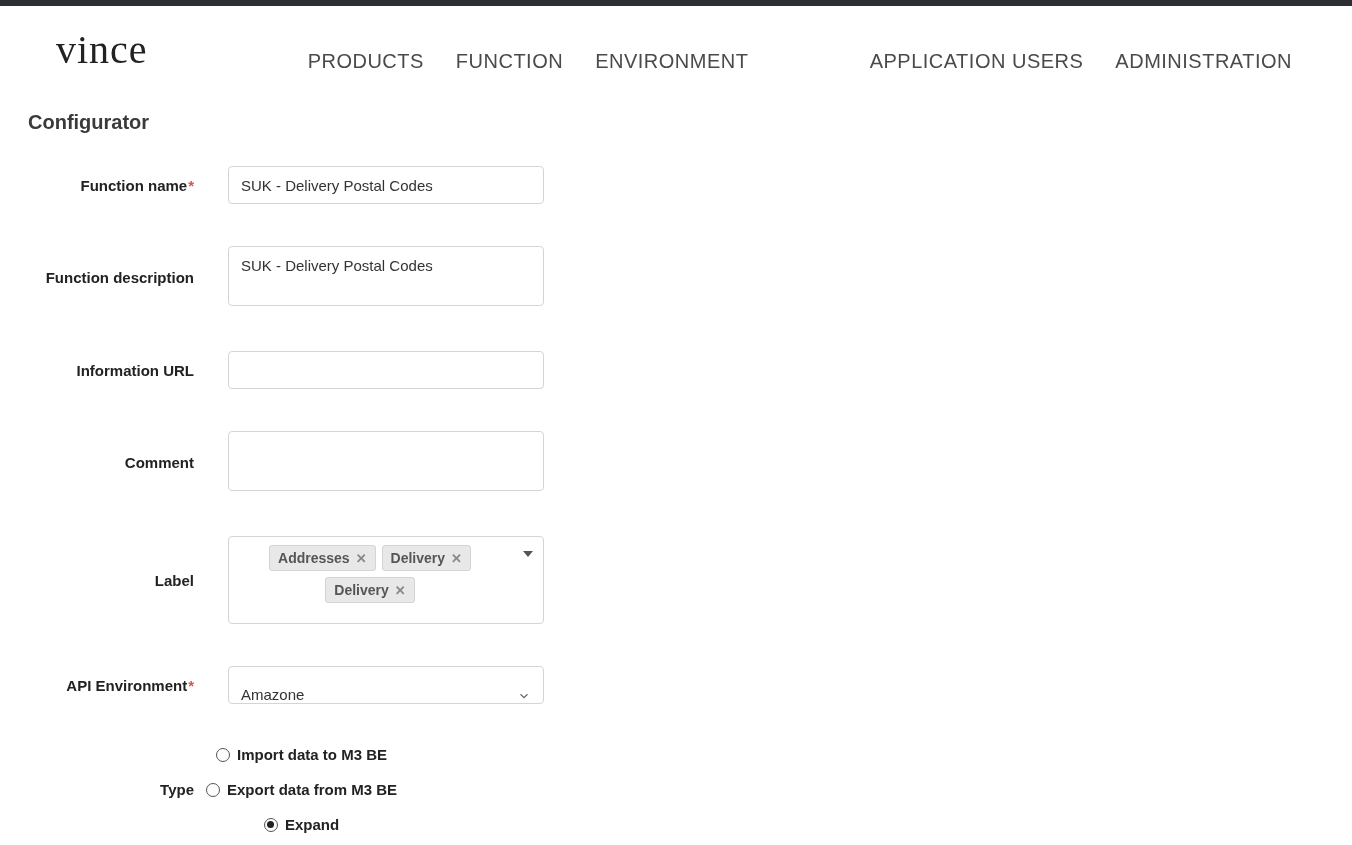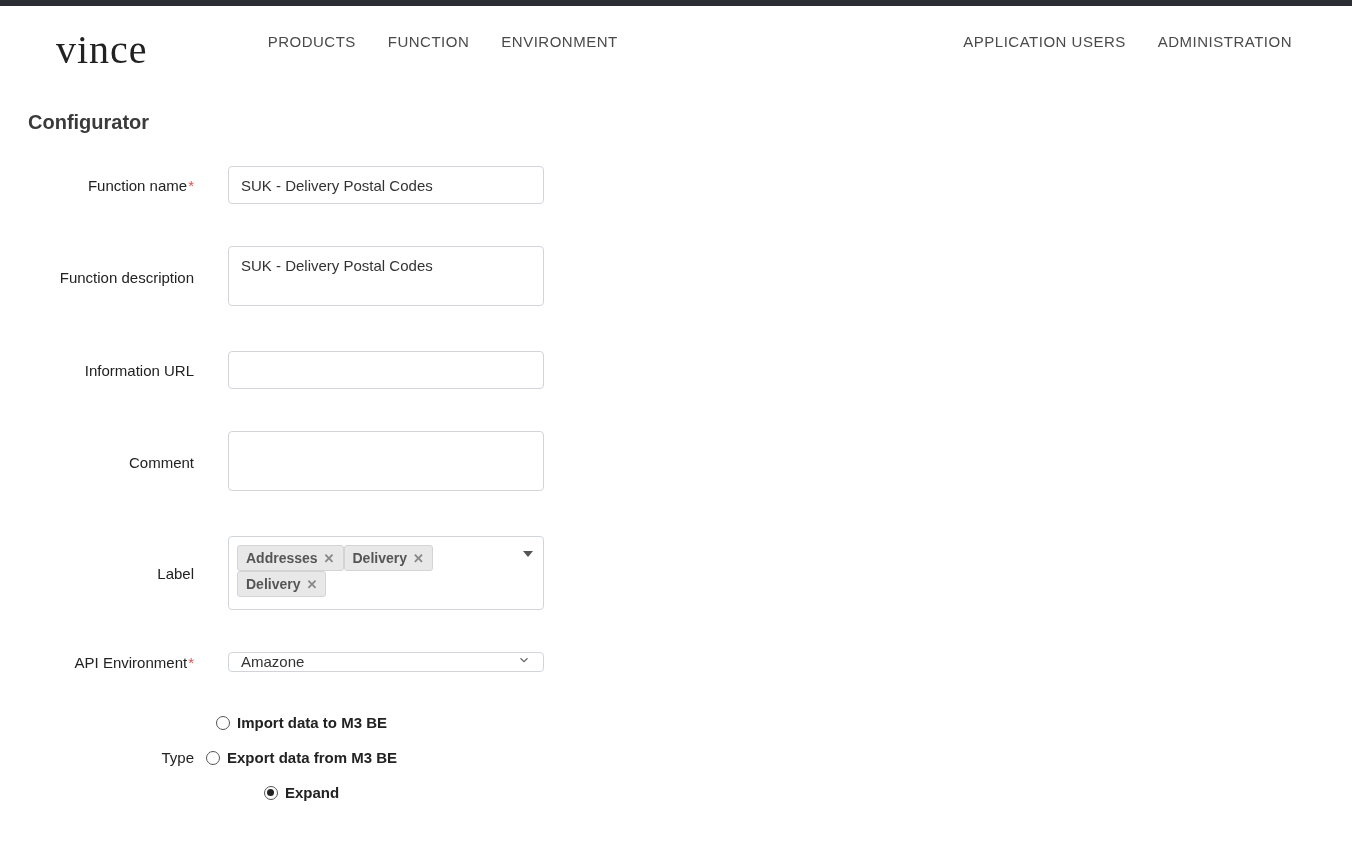--- a/index.html
+++ b/index.html
@@ -8,43 +8,44 @@
     background: #fff;
     color: #333;
     font-size: 14px;
   }
   .topbar {
     height: 6px;
     background: #2b2f33;
   }
   .header {
     display: flex;
-    align-items: flex-start;
+    align-items: flex-end;
     padding: 20px 60px 20px 60px;
+    gap: 40px;
   }
   .logo {
     font-size: 40px;
     font-weight: 400;
     letter-spacing: 1px;
     color: #222;
     font-family: Georgia, serif;
     margin-right: 120px;
     margin-left: -4px;
   }
   .nav-left {
     display: flex;
     gap: 32px;
   }
   .nav-right {
     margin-left: auto;
     display: flex;
     gap: 32px;
   }
   .nav-item {
-    font-size: 15px;
+    font-size: 20px;
     letter-spacing: 0.5px;
     color: #4a4a4a;
     cursor: pointer;
     margin-top: 7px;
   }
   .page-title {
     font-size: 20px;
     color: #3a3a3a;
     padding: 18px 28px 12px 28px;
     font-weight: 700;
@@ -55,21 +56,21 @@
   .form-row {
     display: flex;
     align-items: center;
     margin-bottom: 42px;
   }
   .form-row.tall { align-items: center; }
   .label-col {
     width: 206px;
     text-align: right;
     padding-right: 12px;
-    font-weight: 400;
+    font-weight: 700;
     color: #222;
     font-size: 15px;
   }
   .req { color: #d9534f; margin-left: 1px;}
   .field-col {
     padding-left: 22px;
   }
   input[type=text].text-input,
   .select-box,
   .textarea,
@@ -86,25 +87,27 @@
     padding: 0 12px;
   }
   .textarea {
     height: 60px;
     padding: 10px 12px;
     resize: none;
     font-family: inherit;
   }
   .tag-box {
     min-height: 72px;
-    padding: 8px 40px 12px 8px;
+    padding: 8px 40px 20px 8px;
     display: flex;
     flex-wrap: wrap;
+    gap: 6px;
     align-items: flex-start;
     position: relative;
+    justify-content: center;
   }
   .tag {
     display: inline-flex;
     align-items: center;
     background: #e8e8e8;
     border: 1px solid #d4d4d4;
     border-radius: 3px;
     padding: 4px 8px;
     font-size: 14px;
     font-weight: 600;
@@ -121,24 +124,24 @@
     position: absolute;
     right: 10px;
     top: 14px;
     width: 0; height: 0;
     border-left: 5px solid transparent;
     border-right: 5px solid transparent;
     border-top: 6px solid #555;
     cursor: pointer;
   }
   .select-box {
-    height: 20px;
+    height: 38px;
     padding: 0 12px;
     display: flex;
-    align-items: flex-start;
+    align-items: flex-end;
     justify-content: space-between;
     cursor: pointer;
   }
   .chevron {
     display: inline-block;
   }
   .chevron svg { display:block; }
   .radio-row {
     display: flex;
     align-items: center;

